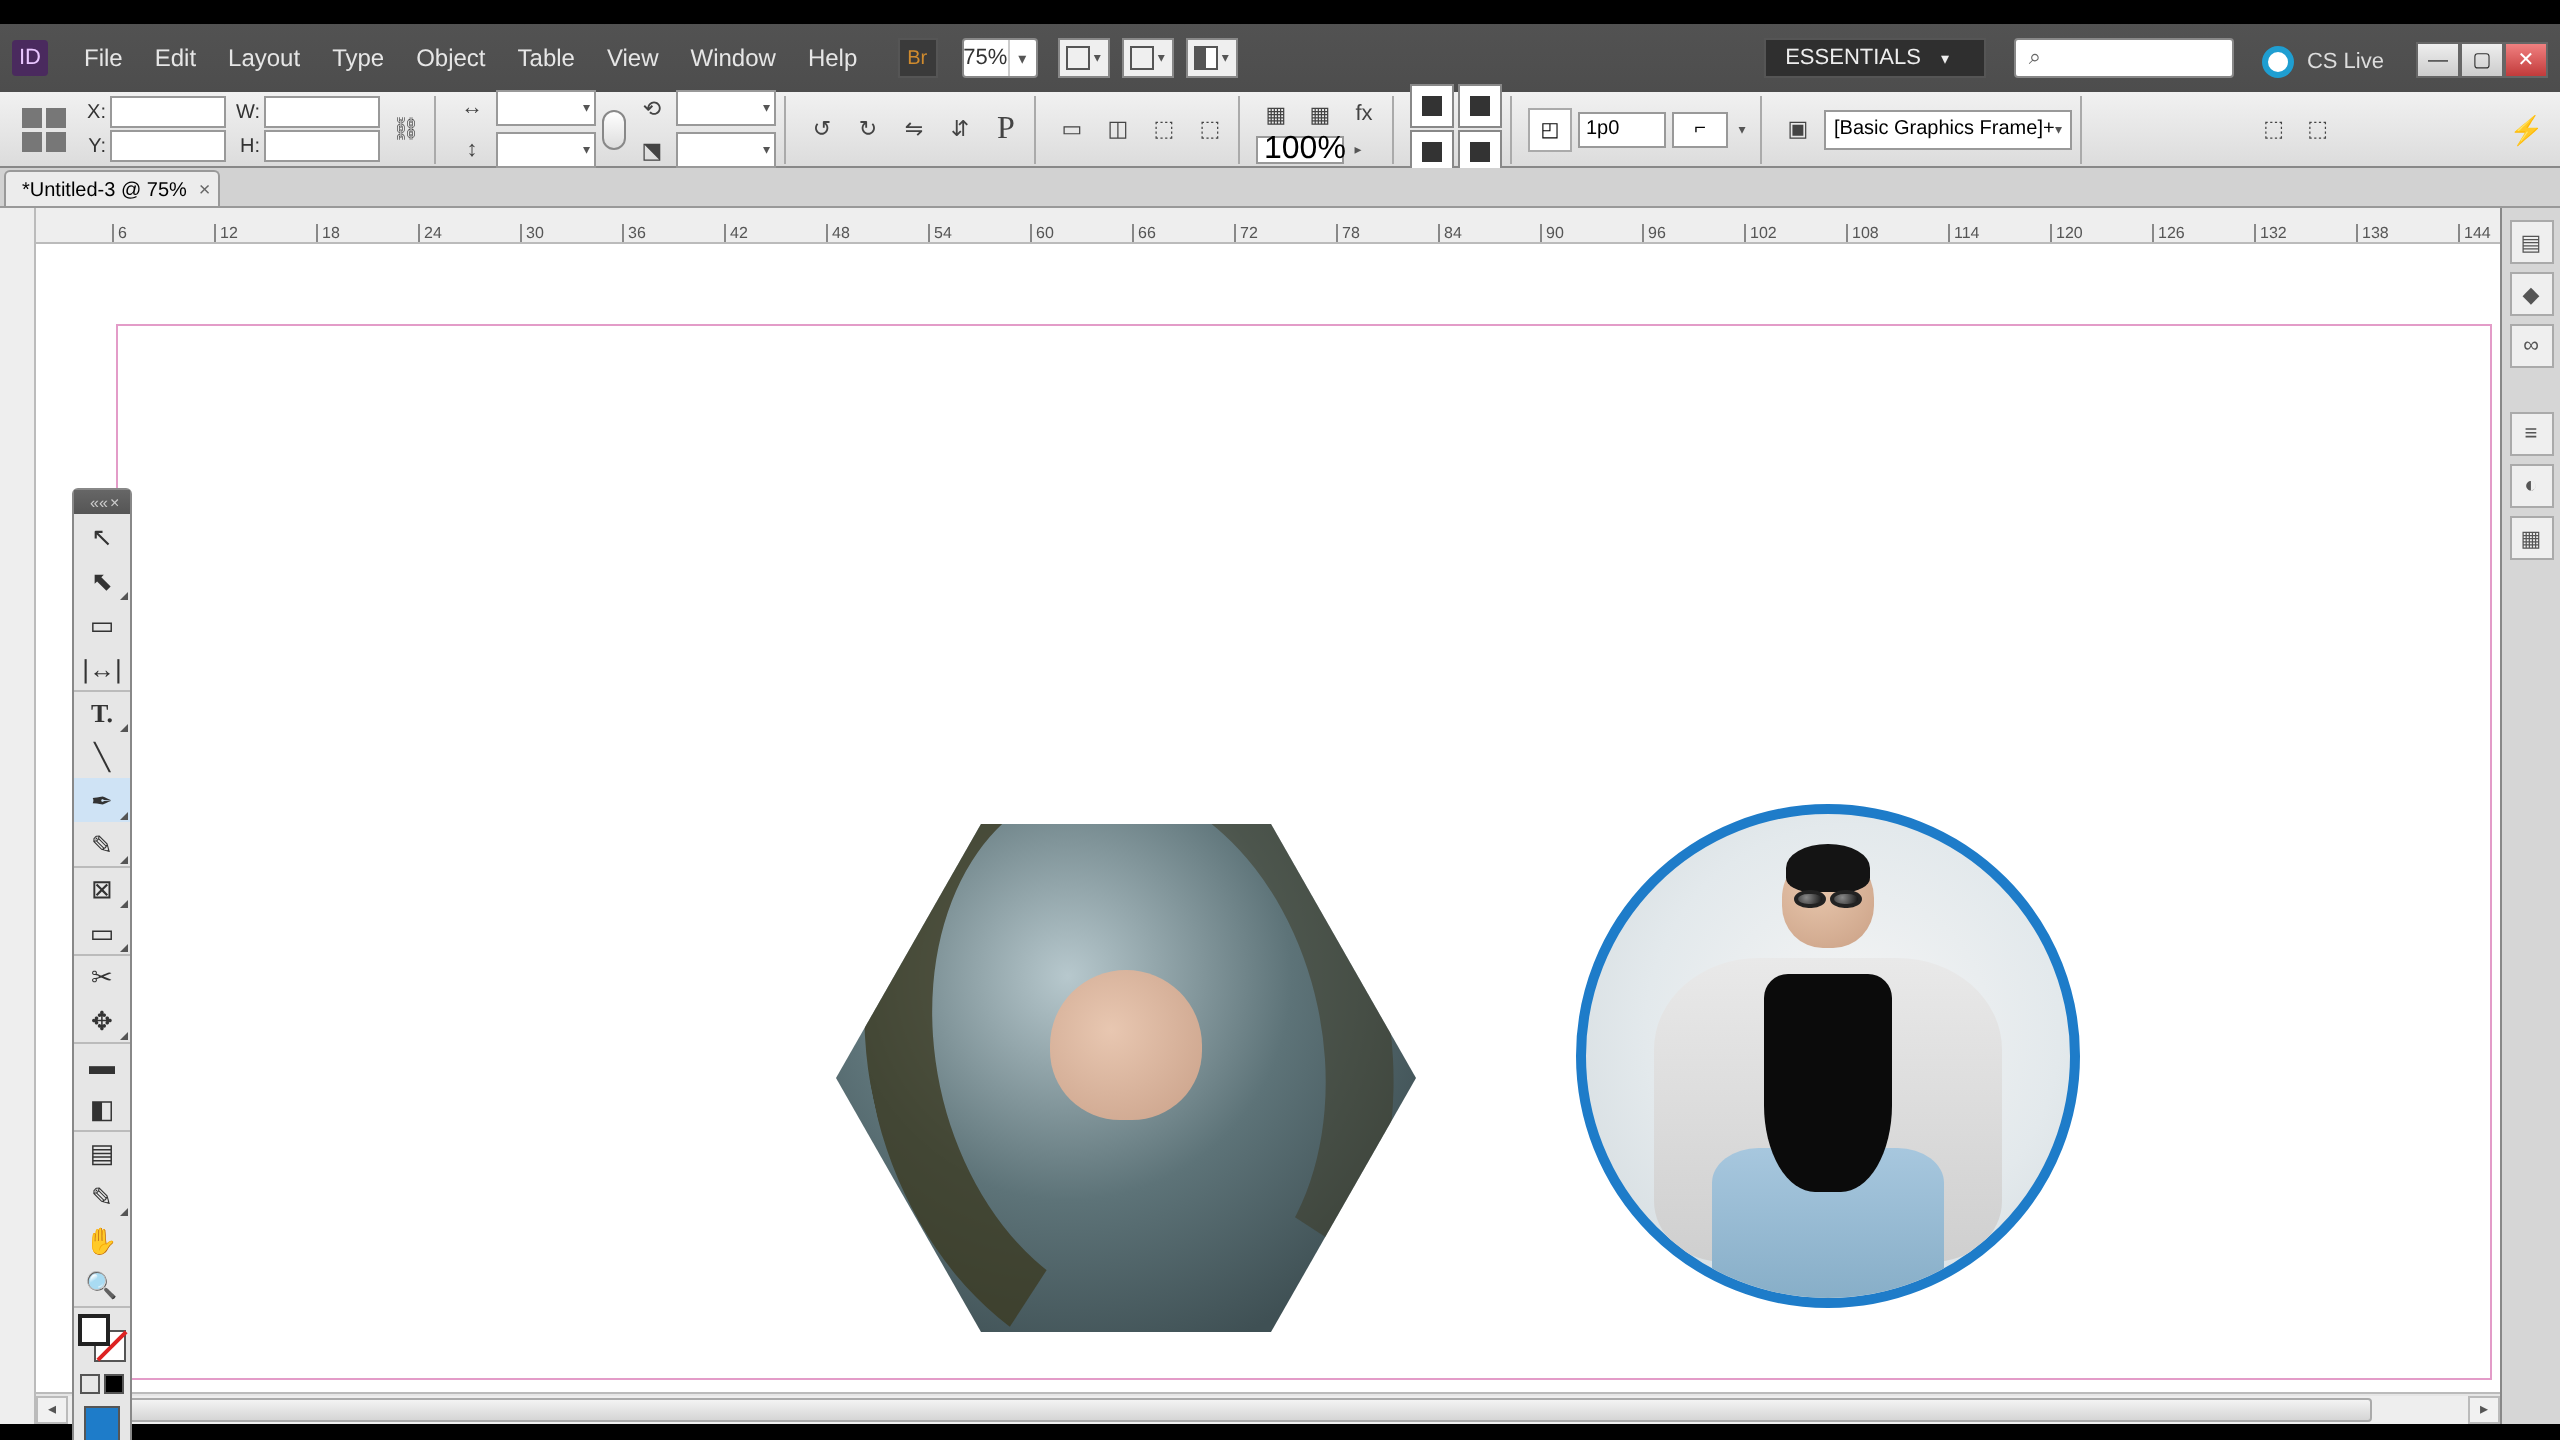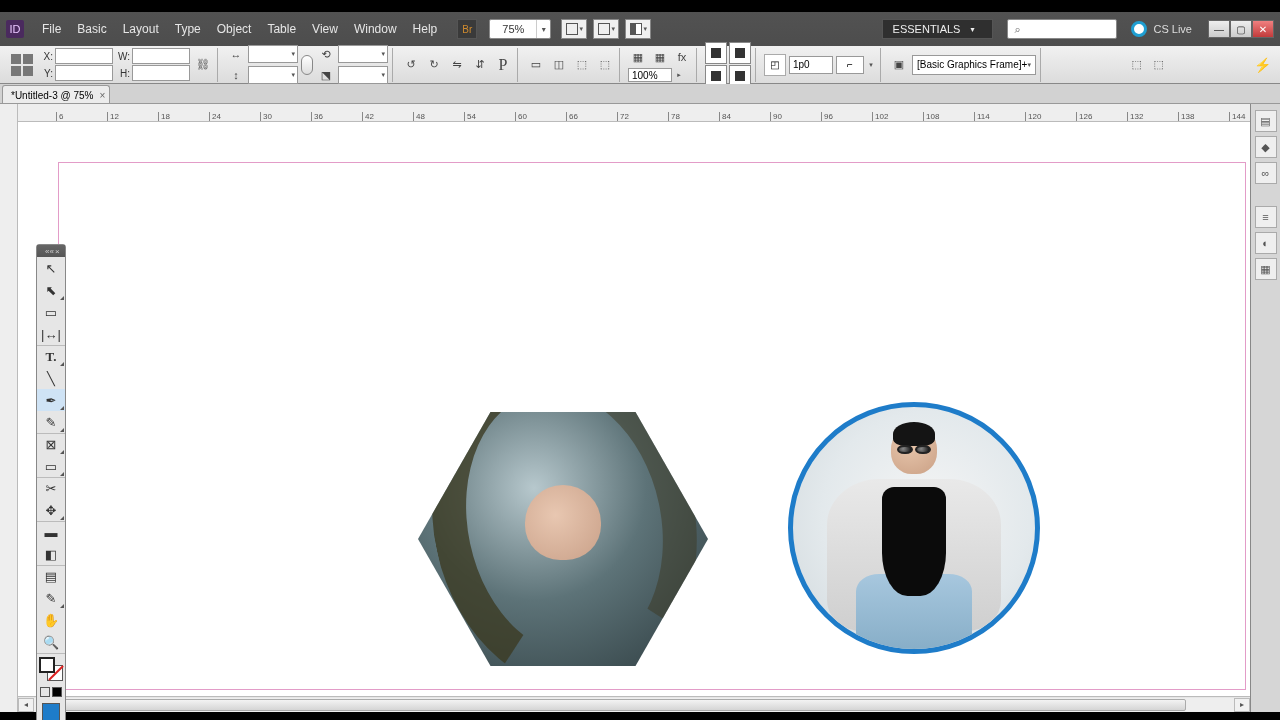--- a/index.html
+++ b/index.html
@@ -2,24 +2,24 @@
 <html><head>
 <meta charset="utf-8">
 <style>
 * { margin: 0; padding: 0; box-sizing: border-box; font-family: "Segoe UI", Tahoma, sans-serif; }
 body { width: 1280px; height: 720px; background: #000; overflow: hidden; }
 .appframe { width: 1280px; height: 712px; background: #e8e8e8; display: flex; flex-direction: column; }
 .topblack { height: 12px; background: #000; }
 .titlebar { display: flex; align-items: center; background: linear-gradient(#525252,#4d4d4d); height: 34px; padding: 0 6px; }
 .appicon { width: 18px; height: 18px; background: #4a2a5e; color: #e9c6ff; display: flex; align-items: center; justify-content: center; font-size: 11px; font-weight: normal; border-radius: 2px; margin-right: 10px; }
 .menuitem { color: #e6e6e6; font-size: 12px; padding: 4px 8px; cursor: pointer; }
-.titlebar-right { margin-left: auto; display: flex; align-items: center; gap: 8px; }
+.titlebar-right { margin-left: auto; display: flex; align-items: flex-end; gap: 8px; }
 .screenmode { width: 20px; height: 20px; background: #3a3a3a; border: 1px solid #555; display: flex; align-items: center; justify-content: center; text-align: center; }
 .zoombox { display: flex; align-items: center; background: #fff; border: 1px solid #888; height: 20px; border-radius: 2px; }
-.zoomval { font-size: 11px; padding: 0 12px; color: #333; }
+.zoomval { font-size: 11px; padding: 0 0; color: #333; }
 .zoomarrow { width: 14px; height: 18px; display: flex; align-items: center; justify-content: center; color: #555; font-size: 8px; border-left: 1px solid #ccc; }
 .viewbtns { display: flex; gap: 6px; margin-left: 10px; }
 .viewbtn { width: 26px; height: 20px; background: #efefef; border: 1px solid #888; display: flex; align-items: center; justify-content: center; }
 .viewbtn .inner { width: 12px; height: 12px; border: 1px solid #555; }
 .workspace { background: #2f2f2f; border: 1px solid #555; color: #eee; font-size: 11px; padding: 3px 18px 3px 10px; display: flex; align-items: center; cursor: pointer; }
 .workspace::after { content: "▾"; font-size: 8px; margin-left: 10px; }
 .searchwrap { display: flex; align-items: center; background: #fff; border: 1px solid #888; height: 20px; width: 110px; border-radius: 2px; margin-left: 6px; }
 .searchicon { width: 18px; display: flex; align-items: center; justify-content: center; color: #666; font-size: 11px; }
 .searchinp { border: none; outline: none; font-size: 11px; width: 80px; background: transparent; }
 .cslive { display: flex; align-items: center; gap: 6px; margin-left: 6px; }
@@ -51,21 +51,21 @@
 .colorchip.blue { background: #1e7cc9; }
 .choparrow { width: 10px; display: flex; align-items: center; justify-content: center; font-size: 7px; color: #555; }
 .widechip { width: 60px; height: 18px; display: flex; }
 .widechip .bar { flex: 1; }
 .stylesel { width: 124px; height: 20px; border: 1px solid #999; background: #fff; font-size: 10px; display: flex; align-items: center; padding: 0 4px; }
 .stylesel .arw { margin-left: auto; font-size: 7px; color: #555; }
 .wrapicon { width: 22px; height: 22px; border: 1px solid #888; background: #fff; display: flex; align-items: center; justify-content: center; }
 .wrapicon .sq { width: 10px; height: 10px; background: #333; }
 .bolt { margin-left: auto; color: #cc8400; font-size: 14px; padding-right: 4px; }
 .autofit { display: flex; gap: 2px; }
-.percentbox { width: 44px; height: 14px; border: 1px solid #999; background: #fff; font-size: 10px; display: flex; align-items: center; padding: 0 3px; }
+.percentbox { width: 44px; height: 14px; border: 1px solid #999; background: #fff; font-size: 16px; display: flex; align-items: center; padding: 0 3px; }
 
 .tabstrip { height: 20px; background: #d2d2d2; display: flex; align-items: flex-end; border-bottom: 1px solid #999; }
 .doctab { height: 18px; background: #ececec; border: 1px solid #999; border-bottom: none; font-size: 10px; padding: 2px 4px 0 8px; display: flex; align-items: center; gap: 6px; border-radius: 3px 3px 0 0; margin-left: 2px; }
 .doctab .x { color: #666; cursor: pointer; font-size: 10px; }
 
 .workarea { flex: 1; display: flex; position: relative; background: #fff; }
 .vruler { width: 18px; background: #eee; border-right: 1px solid #bbb; position: relative; font-size: 7px; color: #555; }
 .hruler { position: absolute; left: 18px; right: 30px; top: 0; height: 18px; background: #eee; border-bottom: 1px solid #bbb; display: flex; align-items: flex-end; padding-left: 38px; }
 .htick { width: 51px; font-size: 8px; color: #555; border-left: 1px solid #888; padding-left: 2px; flex: 0 0 51px; }
 .canvas { position: absolute; left: 18px; top: 18px; right: 30px; bottom: 18px; background: #fff; }
@@ -116,21 +116,21 @@
 </style>
 </head>
 <body>
 
 <div class="appframe">
   <div class="topblack"></div>
 
   <div class="titlebar">
     <div class="appicon">ID</div>
     <div class="menuitem">File</div>
-    <div class="menuitem">Basic</div>
+    <div class="menuitem">Edit</div>
     <div class="menuitem">Layout</div>
     <div class="menuitem">Type</div>
     <div class="menuitem">Object</div>
     <div class="menuitem">Table</div>
     <div class="menuitem">View</div>
     <div class="menuitem">Window</div>
     <div class="menuitem">Help</div>
     <div style="width:12px"></div>
     <div class="screenmode">
         <span style="color:#d08b2e;font-size:10px">Br</span>

